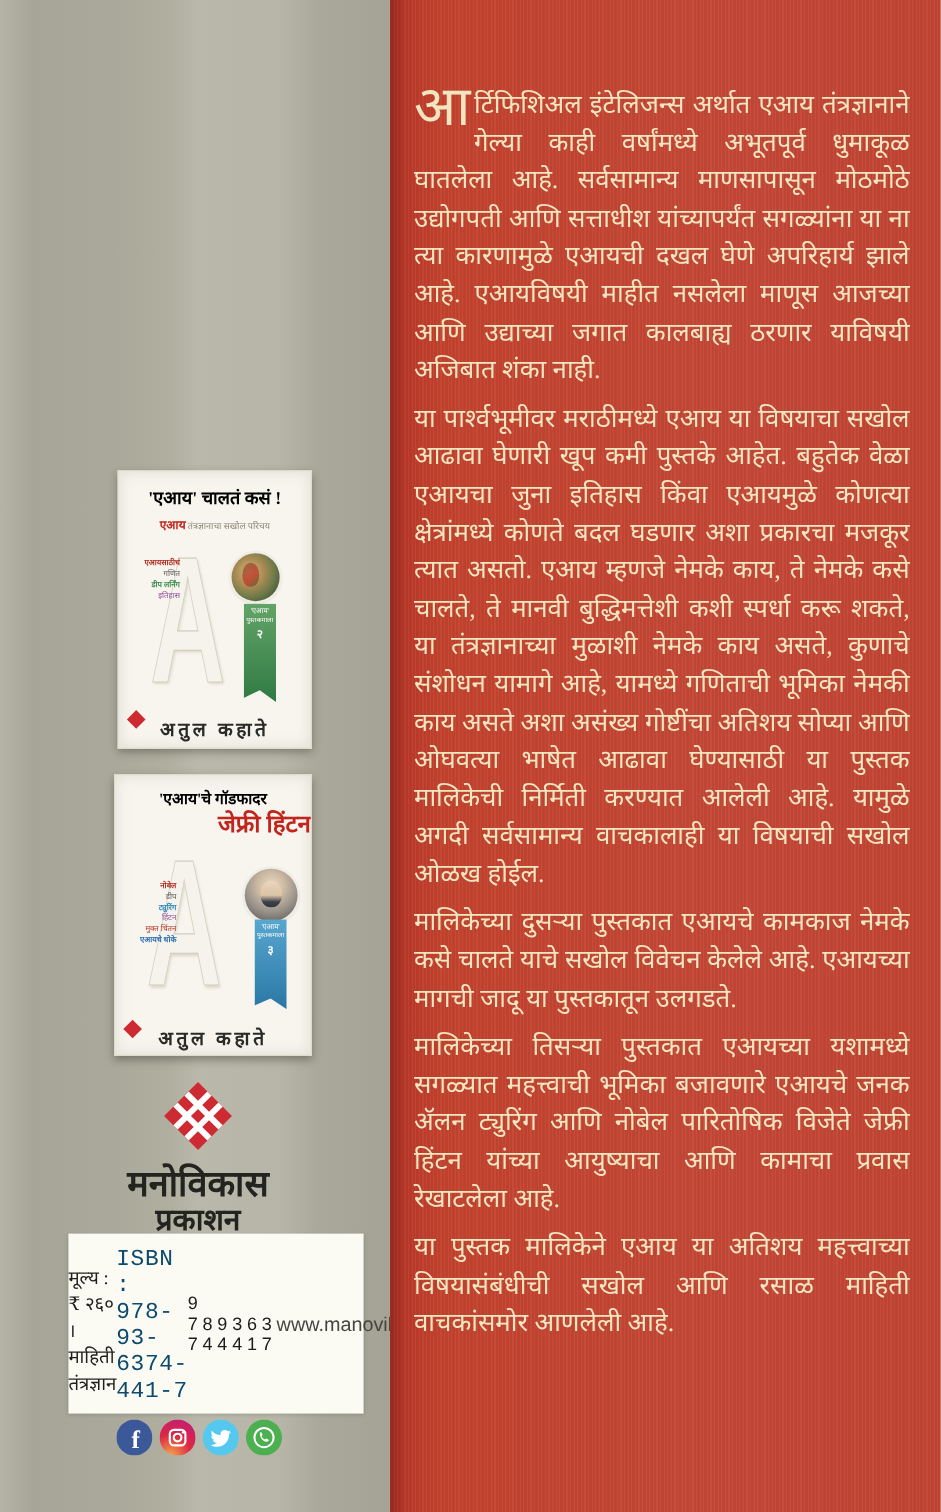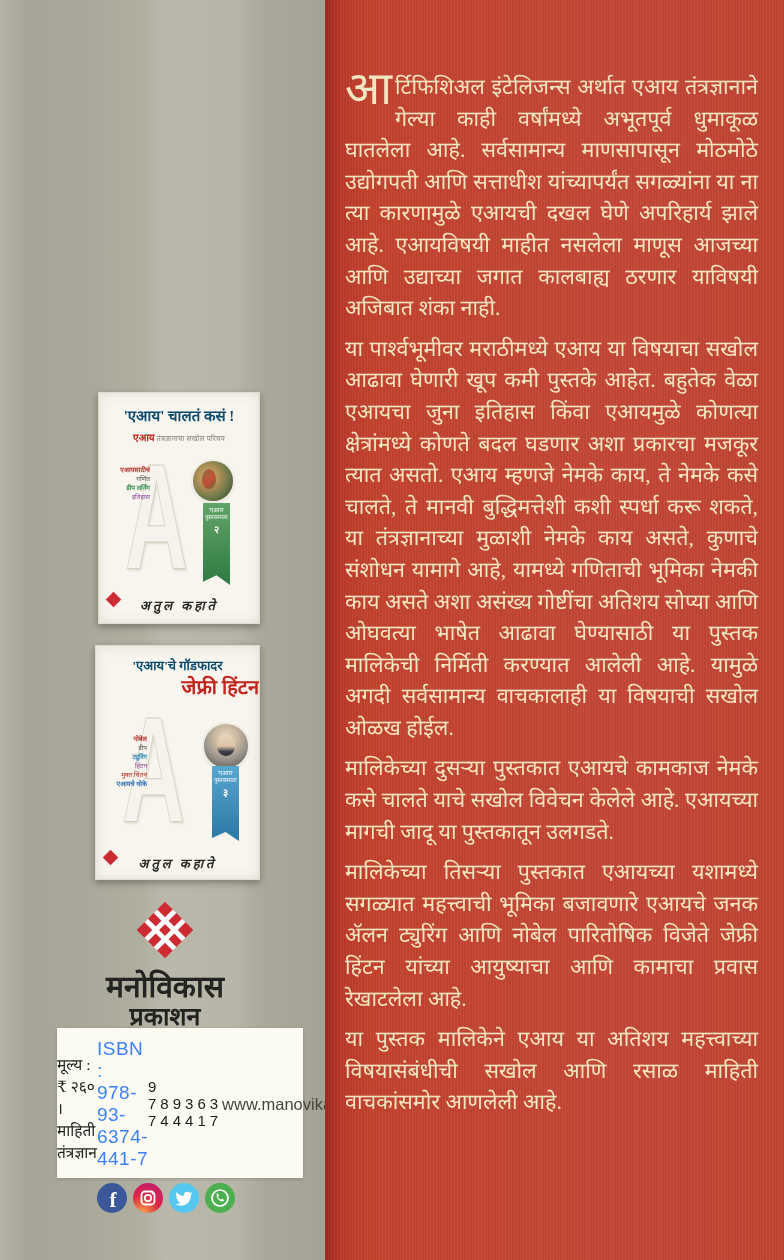--- a/index.html
+++ b/index.html
@@ -32,21 +32,21 @@
   
   .book{
     position:absolute;background:#f7f5ee;
     border:1px solid #dedbce;
     box-shadow:0 3px 7px rgba(40,40,30,.4),inset 0 0 12px rgba(120,115,95,.18);
     overflow:hidden;
   }
   .book1{left:98px;top:392px;width:160px;height:230px;}
   .book2{left:95px;top:645px;width:163px;height:233px;}
   .b-title{
-    margin-top:15px;text-align:center;font-weight:700;color:#0c4a6e;font-size:15px;line-height:17px;
+    margin-top:15px;text-align:center;font-weight:700;color:#000000;font-size:15px;line-height:17px;
   }
   .b-title2{margin-top:11px;font-size:13px;}
   .b-title-red{
     text-align:right;font-weight:700;color:#c2251d;font-size:20px;line-height:22px;margin-top:2px;
   }
   .b-sub{text-align:center;margin-top:5px;font-size:7.5px;color:#8a8577;}
   .b-sub b{color:#c2251d;font-size:10px;font-family:Liberation Mono, monospace;}
   .cloud{
     position:absolute;left:5px;top:72px;width:46px;
     font-size:6.5px;line-height:9px;text-align:right;
@@ -92,43 +92,43 @@
   .book2 .circle-img{
     left:108px;top:78px;width:44px;height:44px;
     background:radial-gradient(circle at 50% 32%,#e8d9c4 0%,#cdbaa2 30%,#9a948c 58%,#6a655e 85%,#55504a 100%);
   }
   .book2 .circle-img::after{ 
     content:"";position:absolute;left:13px;top:10px;width:18px;height:22px;border-radius:50% 50% 46% 46%;
     background:linear-gradient(180deg,#e9d6bd 0%,#dcc3a6 55%,#3a3f4a 80%,#33363f 100%);
   }
   .b-author{
     position:absolute;left:0;right:0;text-align:center;
-    font-size:13px;letter-spacing:3px;color:#2a2a27;font-weight:700;font-style:italic;
+    font-size:16px;letter-spacing:3px;color:#2a2a27;font-weight:700;
   }
   .book1 .b-author{top:203px;}
   .book2 .b-author{top:208px;}
   .mini-diamond{
     position:absolute;left:9px;width:11px;height:11px;background:#cd2b31;transform:rotate(45deg);
   }
   .book1 .mini-diamond{top:201px;}
   .book2 .mini-diamond{top:206px;}
   
   .publisher{position:absolute;left:0;top:898px;width:330px;text-align:center;}
   .pub-name1{font-size:30px;line-height:33px;font-weight:700;color:#23231f;margin-top:4px;}
   .pub-name2{font-size:25px;line-height:27px;font-weight:700;color:#23231f;}
   
   .info-box{
     position:absolute;left:57px;top:1028px;width:246px;height:150px;
     background:#fbfaf3;box-shadow:0 1px 3px rgba(60,60,45,.25);
     display:flex;flex-direction:row;align-items:center;
   }
   .price-line{margin-top:9px;font-size:15.5px;color:#1f1f1d;}
   .isbn-line{
-    margin-top:2px;font-family:Liberation Sans, sans-serif;
-    font-size:19px;color:#3b82f6;letter-spacing:.5px;
+    margin-top:2px;font-family:Liberation Mono, monospace;
+    font-size:19px;color:#0c4a6e;letter-spacing:.5px;
   }
   .barcode{
     margin-top:5px;width:204px;height:46px;background-color:#fbfaf3;
     background-image:repeating-linear-gradient(90deg,
       #161412 0 2px,transparent 2px 4px,
       #161412 4px 7px,transparent 7px 9px,
       #161412 9px 10px,transparent 10px 14px,
       #161412 14px 16px,transparent 16px 17px,
       #161412 17px 20px,transparent 20px 24px,
       #161412 24px 25px,transparent 25px 28px);

